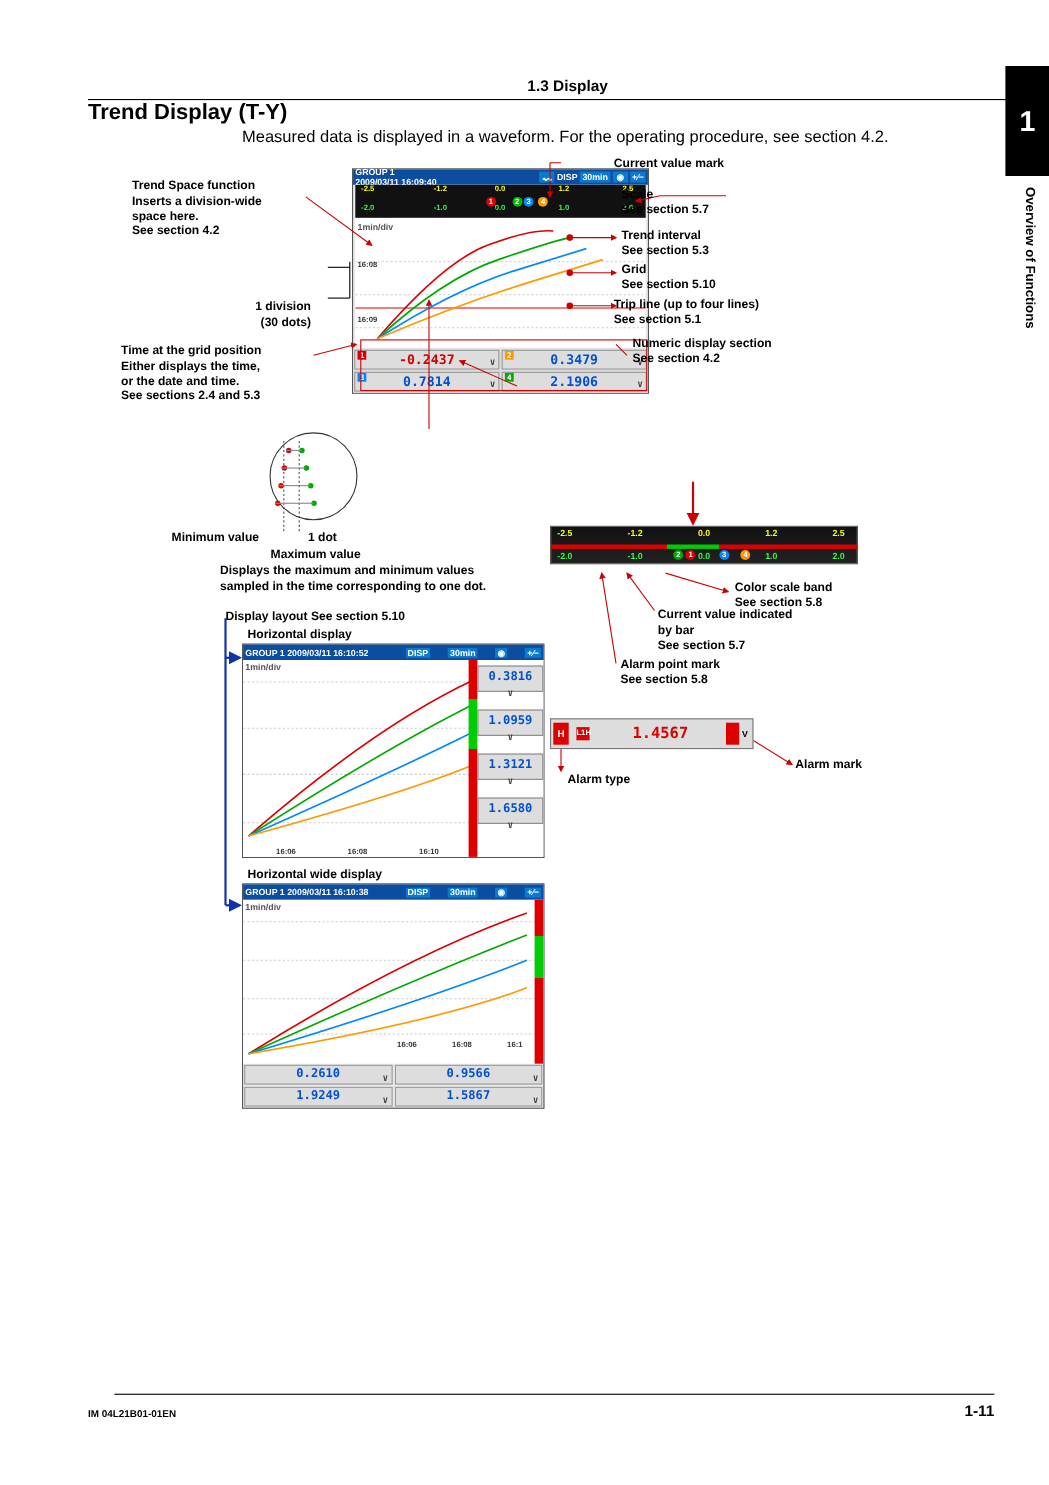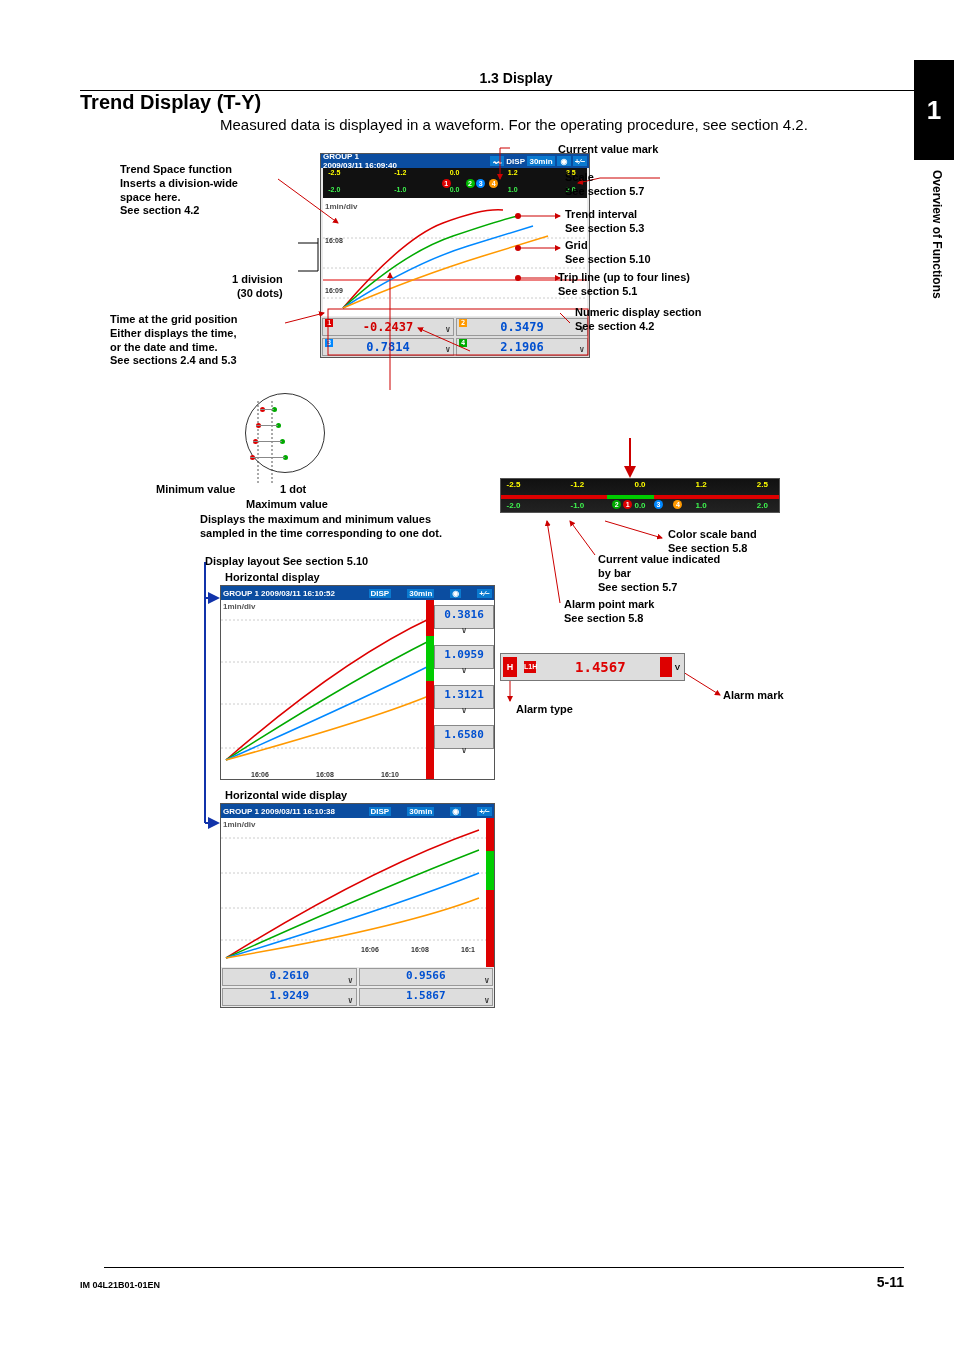--- a/index.html
+++ b/index.html
@@ -367,14 +367,14 @@
               <span>1.5867</span>
               <span class="u">V</span>
             </div>
     </div>
   </div>
 </div>
 
 </div>
 </div>
 
-<div class="pgnum">5-11</div>
+<div class="pgnum">1-11</div>
 <div class="docid">IM 04L21B01-01EN</div>
 
 </body></html>

